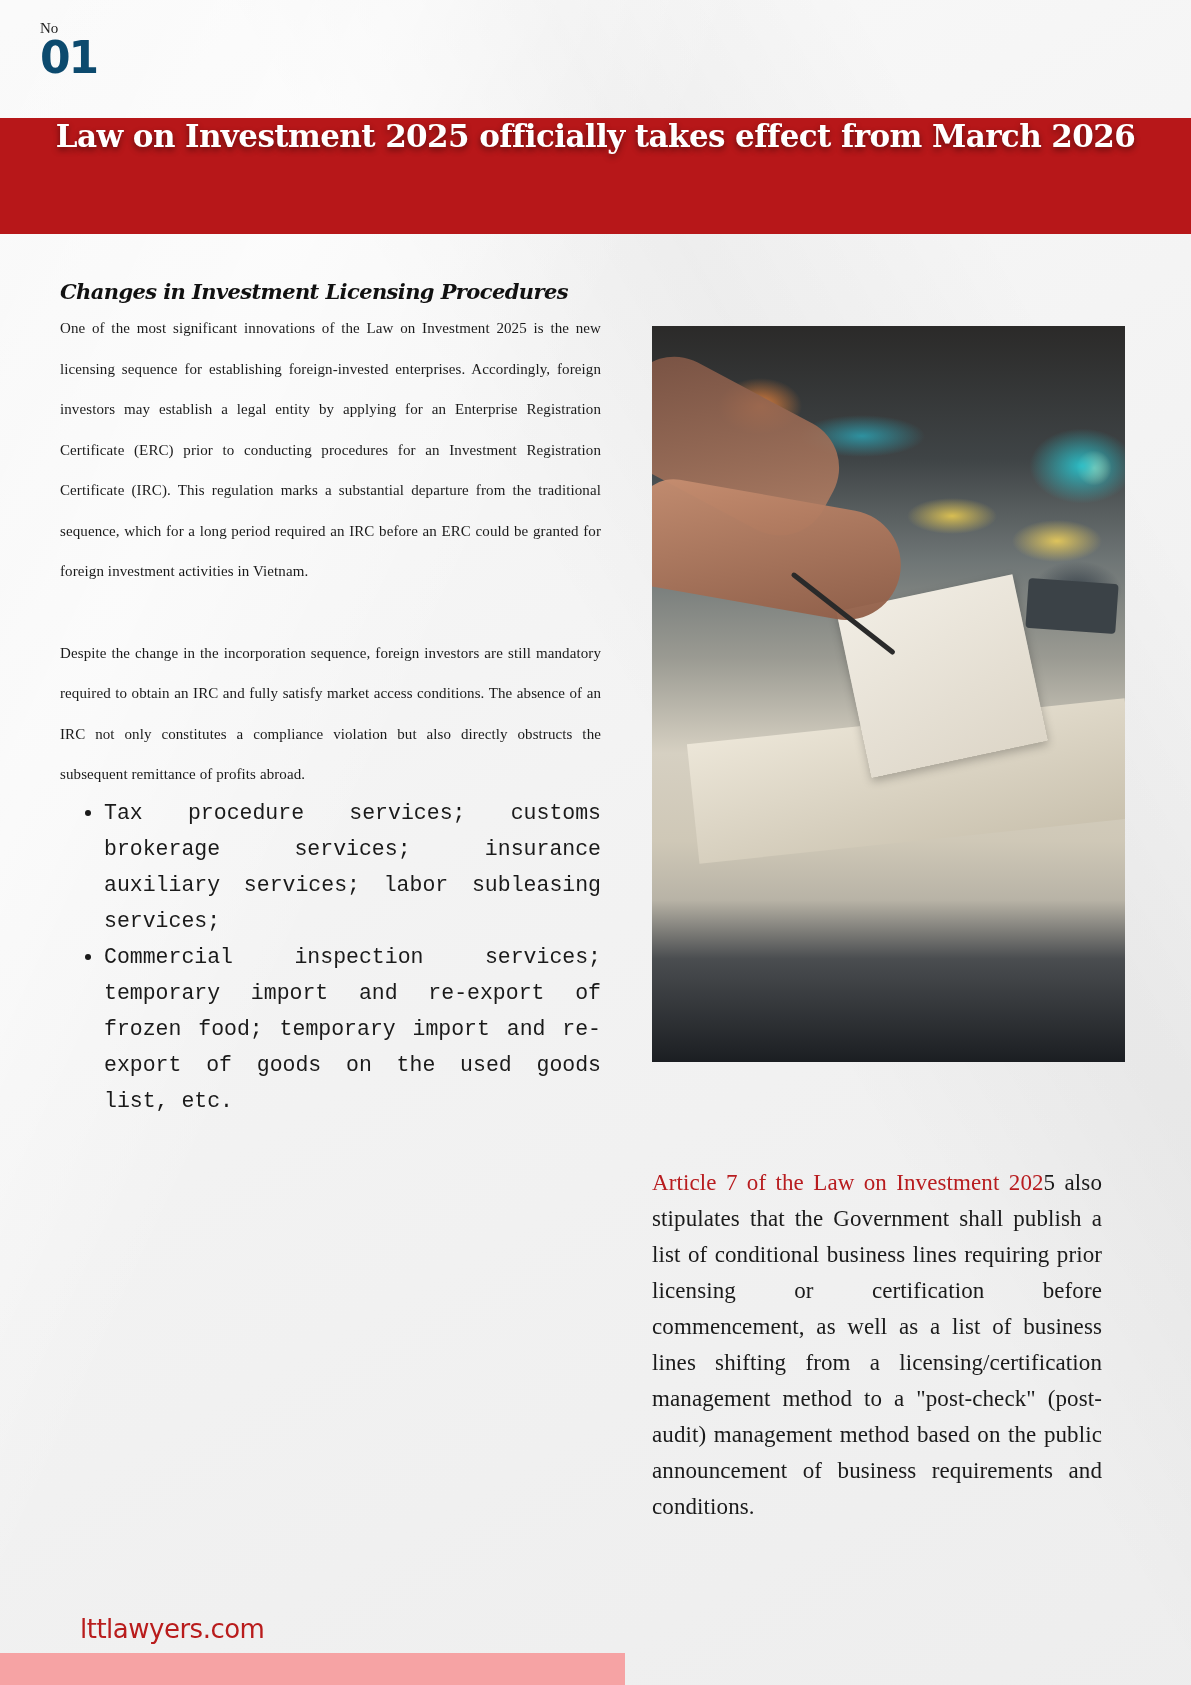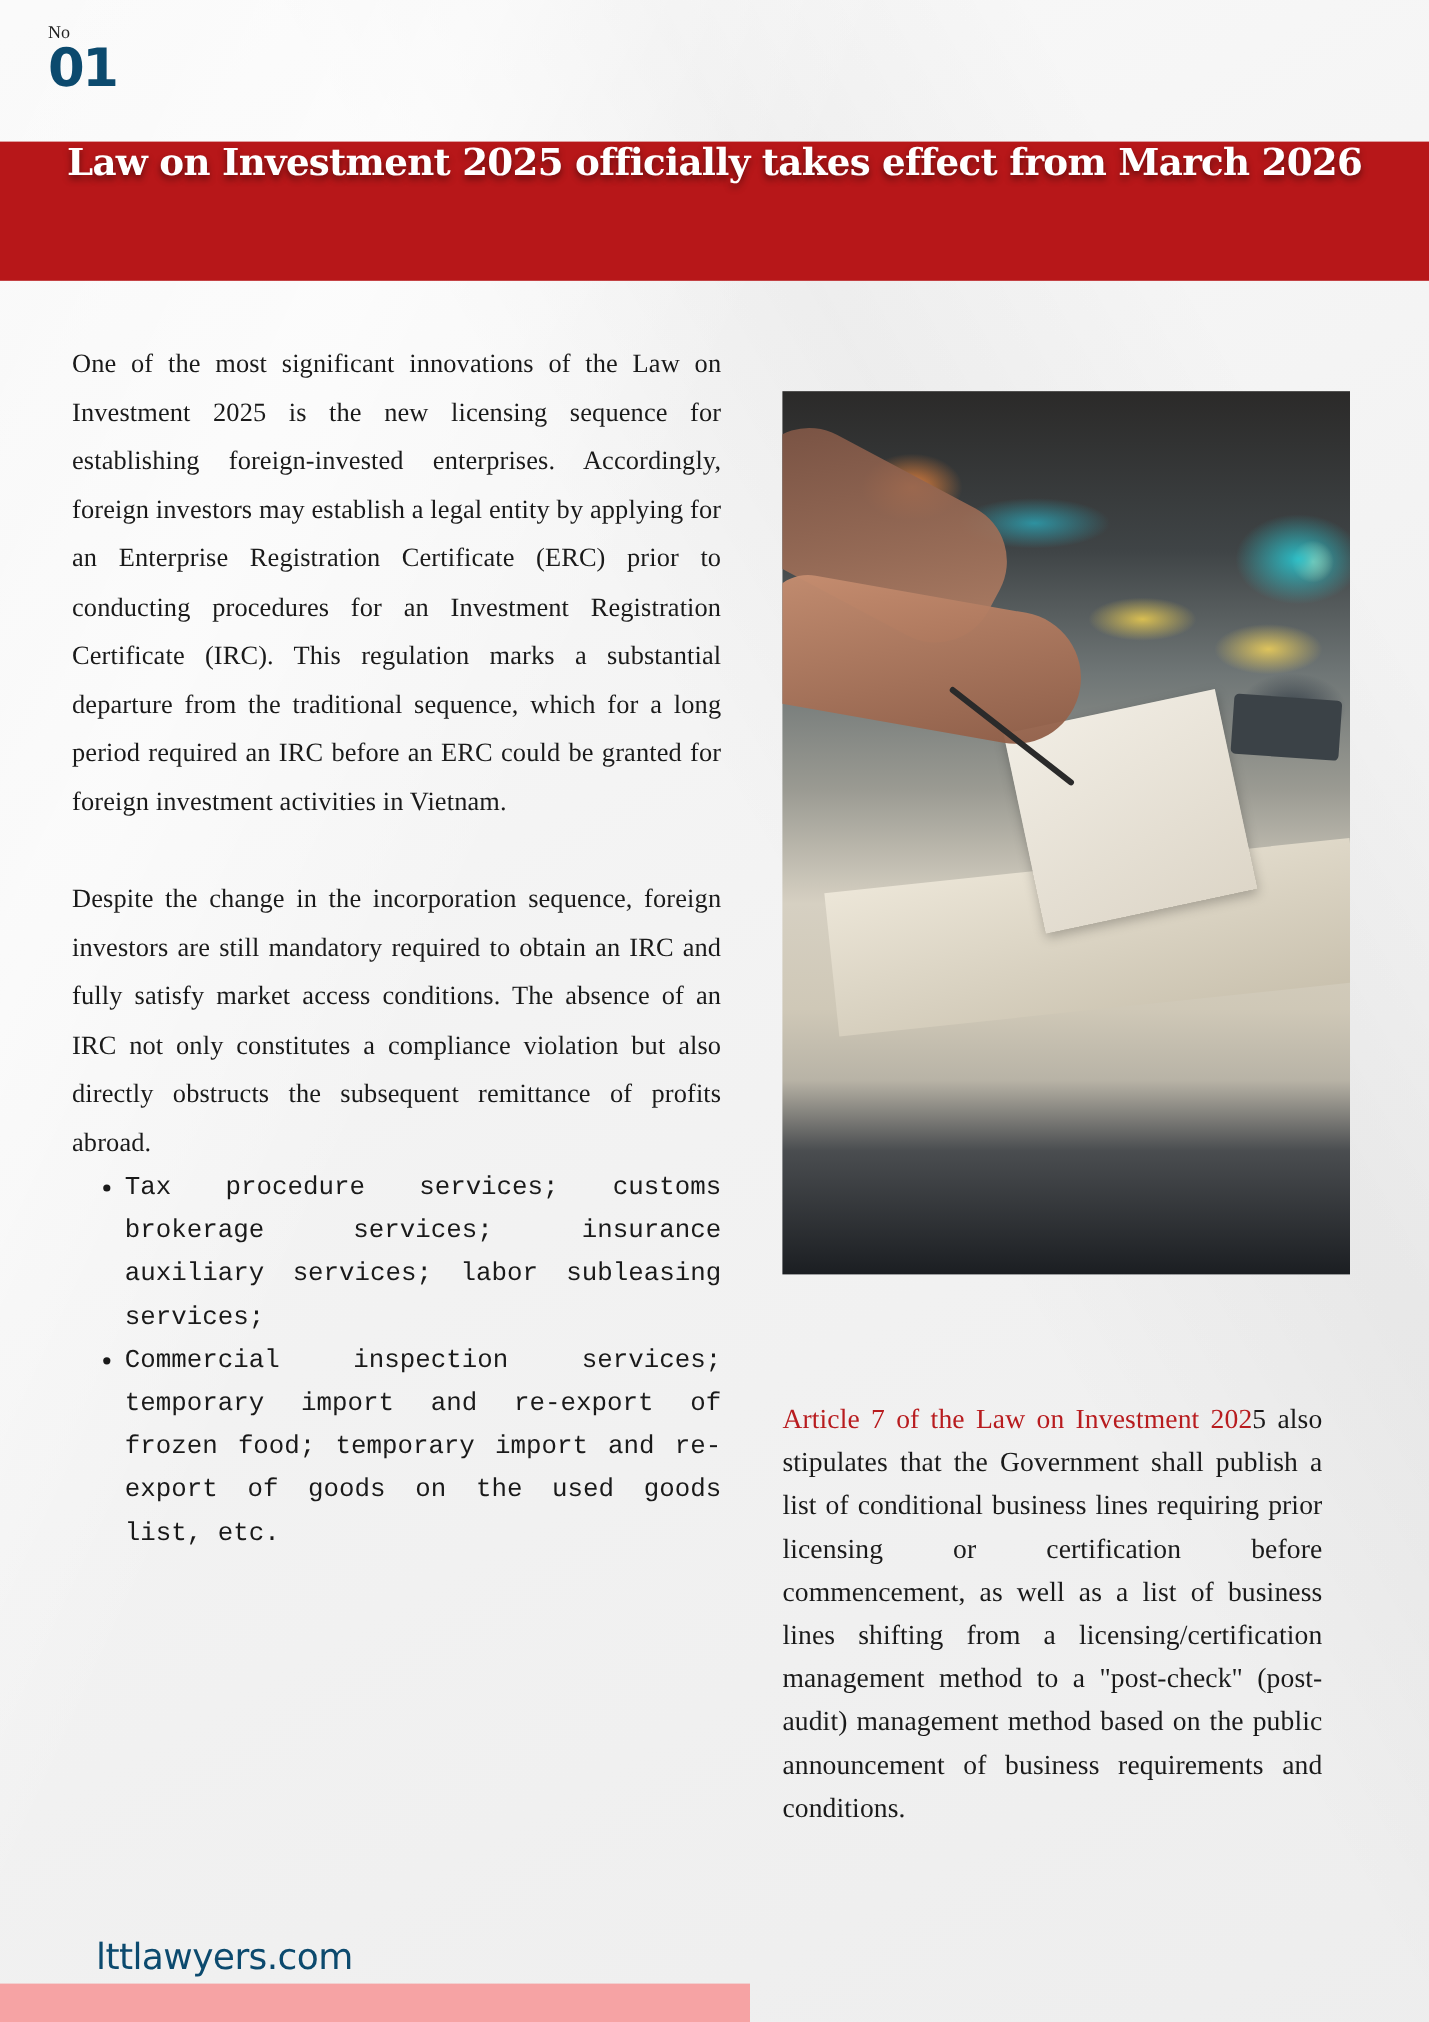--- a/index.html
+++ b/index.html
@@ -29,21 +29,21 @@
     font-family: "DejaVu Serif", serif; letter-spacing: -0.6px;
     text-shadow: 0 3px 6px rgba(0,0,0,0.45);
   }
 
   .col-left { position: absolute; left: 60px; top: 279px; width: 541px; }
   .h2 {
     font-style: italic; font-weight: bold; font-size: 21px; margin: 0;
     font-family: "DejaVu Serif", serif; letter-spacing: -0.6px; color: #111;
   }
   .p {
-    margin: 0; text-align: justify; font-size: 22px; line-height: 40.5px;
+    margin: 0; text-align: justify; font-size: 15px; line-height: 40.5px;
     letter-spacing: 0.1px;
   }
   .p2 { line-height: 36px; }
   .red { color: #b81c1f; }
   .gap { height: 41px; }
   ul.list { margin: 0; padding-left: 44px; font-family: Liberation Mono, monospace; }
   ul.list li { text-align: justify; font-size: 21.5px; line-height: 36px; }
 
   .photo {
     position: absolute; left: 652px; top: 326px; width: 473px; height: 736px; overflow: hidden;
@@ -79,38 +79,39 @@
     transform: rotate(38deg); transform-origin: left center; border-radius: 3px;
   }
   .photo .calc {
     position: absolute; left: 375px; top: 255px; width: 90px; height: 50px; background: #3b4247; border-radius: 4px;
     transform: rotate(4deg);
   }
 
   .col-right { position: absolute; left: 652px; top: 1165px; width: 450px; }
   .col-right .p { font-size: 23px; line-height: 36px; }
 
-  .website { position: absolute; left: 80px; top: 1614px; font-family: "DejaVu Sans", sans-serif; font-size: 30px; color: #0c4a6e; letter-spacing: -0.5px; }
+  .website { position: absolute; left: 80px; top: 1614px; font-family: "DejaVu Sans", sans-serif; font-size: 26px; color: #b91c1c; letter-spacing: -0.5px; }
   .footer-bar { position: absolute; left: 0; top: 1653px; width: 625px; height: 32px; background: #f6a3a4; }
 </style>
 </head>
 <body>
 
 <div class="bg-texture"></div>
 
 <div class="issue">
   <div class="no">No</div>
   <div class="num">01</div>
 </div>
 
 <div class="banner">
   <h1>Law on Investment 2025 officially takes effect from March 2026</h1>
 </div>
 
 <div class="col-left">
+  <h2 class="h2">Changes in Investment Licensing Procedures</h2>
   <p class="p" style="margin-top:4px">One of the most significant innovations of the Law on Investment 2025 is the new licensing sequence for establishing foreign-invested enterprises. Accordingly, foreign investors may establish a legal entity by applying for an Enterprise Registration Certificate (ERC) prior to conducting procedures for an Investment Registration Certificate (IRC). This regulation marks a substantial departure from the traditional sequence, which for a long period required an IRC before an ERC could be granted for foreign investment activities in Vietnam.</p>
   <div class="gap"></div>
   <p class="p">Despite the change in the incorporation sequence, foreign investors are still mandatory required to obtain an IRC and fully satisfy market access conditions. The absence of an IRC not only constitutes a compliance violation but also directly obstructs the subsequent remittance of profits abroad.</p>
   <ul class="list">
     <li>Tax procedure services; customs brokerage services; insurance auxiliary services; labor subleasing services;</li>
     <li>Commercial inspection services; temporary import and re-export of frozen food; temporary import and re-export of goods on the used goods list, etc.</li>
   </ul>
 </div>
 
 <div class="photo" title="Hands signing documents on a desk with notebook, calculator and banknotes">

